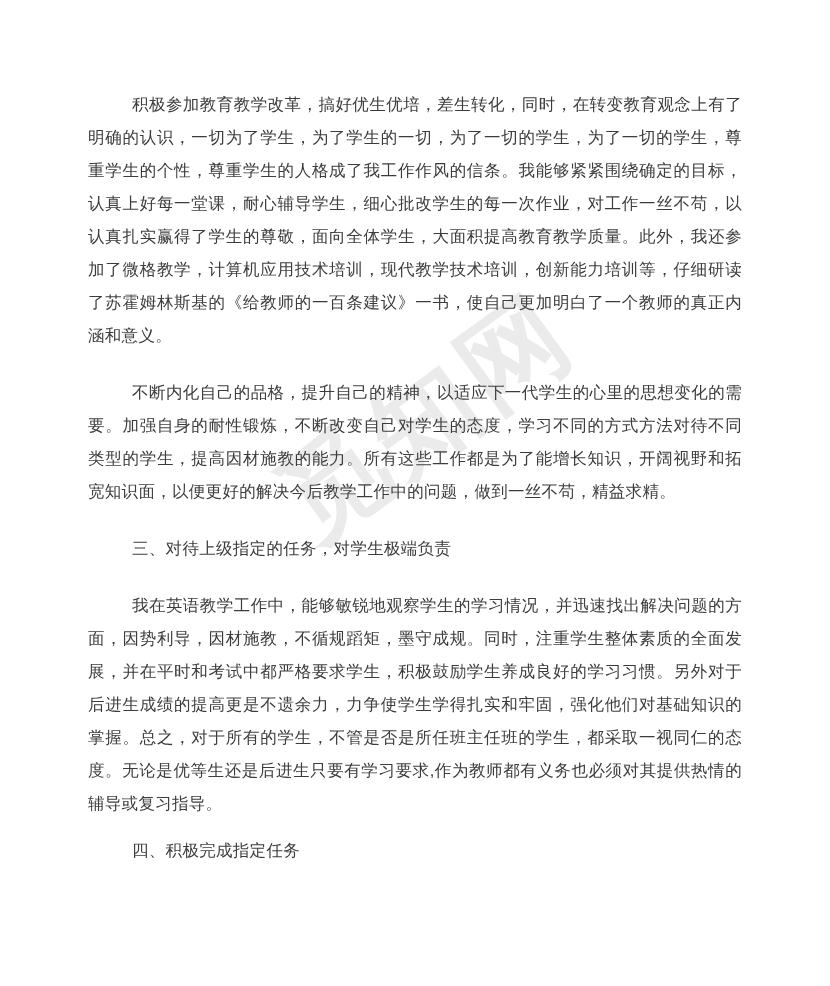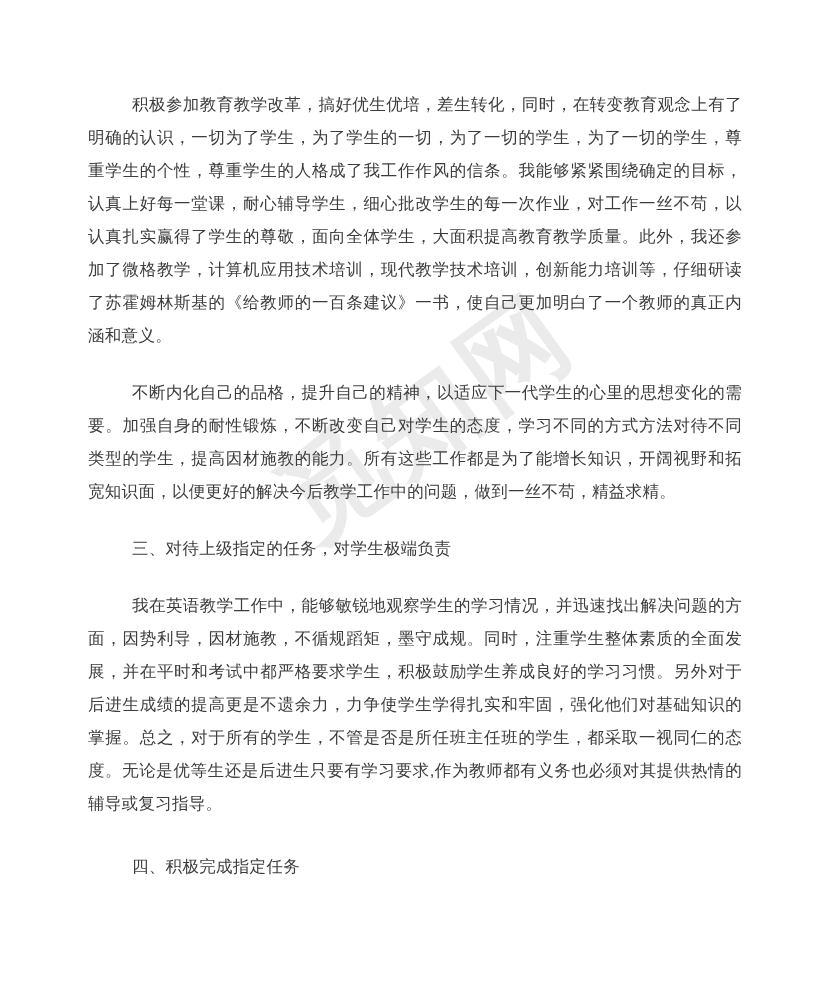--- a/index.html
+++ b/index.html
@@ -45,21 +45,21 @@
     color: #3c3c3c;
     font-weight: 400;
     letter-spacing: 0.3px;
   }
   .para {
     text-align: justify;
   }
   .indent {
     text-indent: 44px;
   }
-  .gap-lg { margin-bottom: 30px; }
+  .gap-lg { margin-bottom: 14px; }
   .gap-md { margin-bottom: 30px; }
 </style>
 </head>
 <body>
 
 <div class="page">
 
   <div class="watermark">觅知网</div>
 
   <div class="content">

